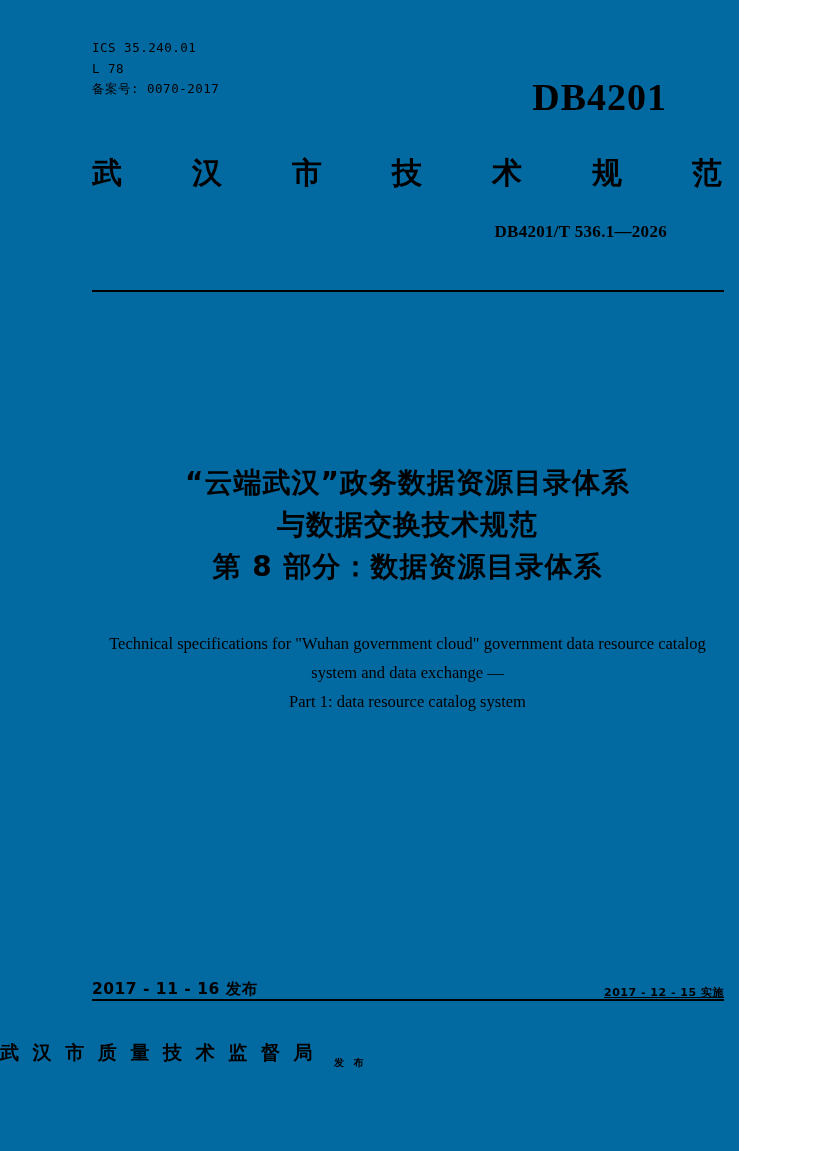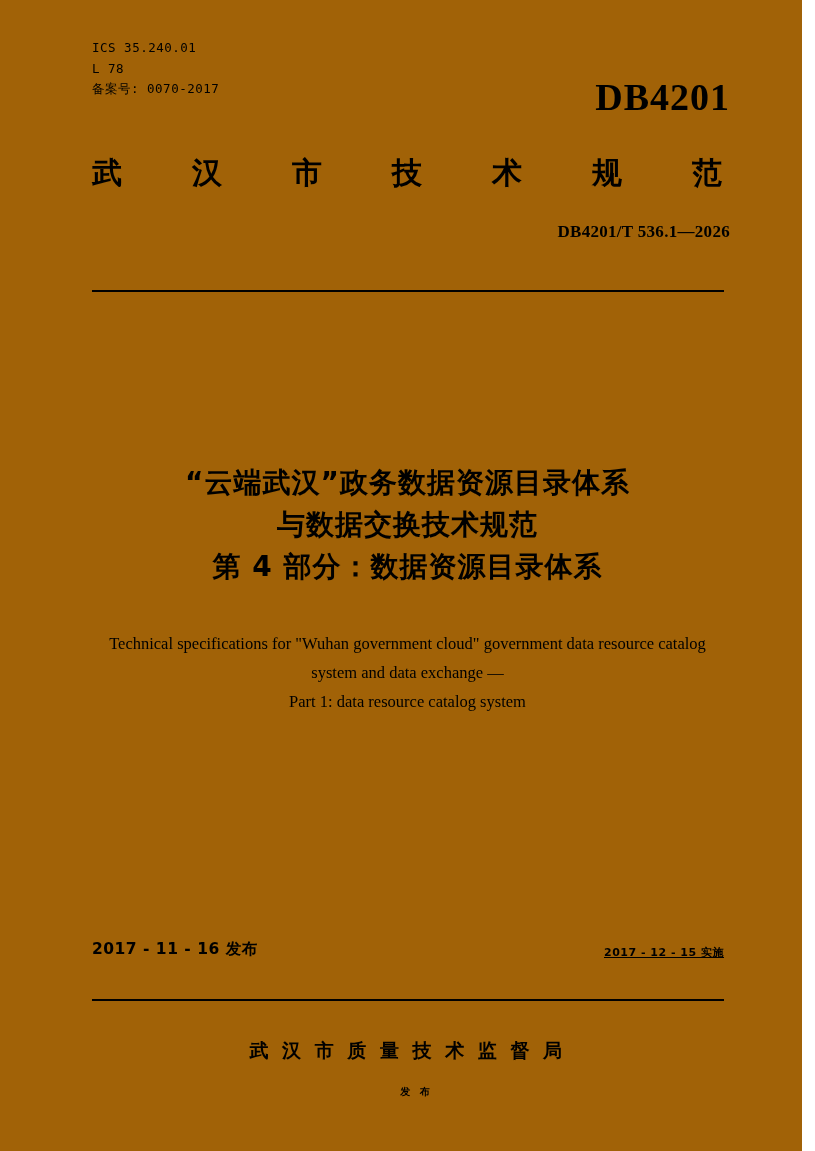--- a/index.html
+++ b/index.html
@@ -10,23 +10,24 @@
   body {
     width: 815px;
     height: 1151px;
     font-family: "Liberation Sans", sans-serif;
     color: #000000;
     position: relative;
     overflow: hidden;
   }
   .page {
     position: relative;
-    width: 802px;
+    width: 715px;
     height: 1151px;
-    background: #a16207;
+    background: #0369a1;
+    padding-left: 24px;
   }
 
   
   .ics-block {
     position: absolute;
     left: 92px;
     top: 38px;
     font-family: "DejaVu Sans Mono", monospace;
     font-size: 12.5px;
     line-height: 1.65;
@@ -108,21 +109,21 @@
     width: 610px;
     margin: 0 auto;
   }
   .title-en .part {
   }
 
   
   .date-row {
     position: absolute;
     left: 92px;
-    top: 936px;
+    top: 976px;
     width: 632px;
     height: 28px;
   }
   .date-left {
     position: absolute;
     left: 0;
     bottom: 4px;
     font-family: "DejaVu Sans", sans-serif;
     font-weight: bold;
     font-size: 15.5px;
@@ -149,23 +150,22 @@
     background: #000;
   }
 
   
   .issuer {
     position: absolute;
     left: 0;
     top: 1036px;
     width: 815px;
     display: flex;
-    justify-content: space-between;
+    justify-content: flex-start;
     align-items: center;
-    flex-direction: column;
   }
   .issuer-names {
     font-family: "DejaVu Sans", sans-serif;
     font-weight: bold;
     font-size: 19px;
     line-height: 1.55;
     letter-spacing: 3.5px;
     text-align: center;
   }
   .issuer-publish {
@@ -200,21 +200,21 @@
     <span>范</span>
   </div>
 
   <div class="std-number">DB4201/T 536.1—2026</div>
 
   <div class="rule-top"></div>
 
   <div class="title-cn">
     <div>“云端武汉”政务数据资源目录体系</div>
     <div>与数据交换技术规范</div>
-    <div>第 4 部分：数据资源目录体系</div>
+    <div>第 8 部分：数据资源目录体系</div>
   </div>
 
   <div class="title-en">
     <div class="line-wrap">Technical specifications for "Wuhan government cloud" government data resource catalog system and data exchange —</div>
     <div class="part">Part 1: data resource catalog system</div>
   </div>
 
   <div class="date-row">
     <div class="date-left">2017 - 11 - 16 发布</div>
     <div class="date-right">2017 - 12 - 15 实施</div>

